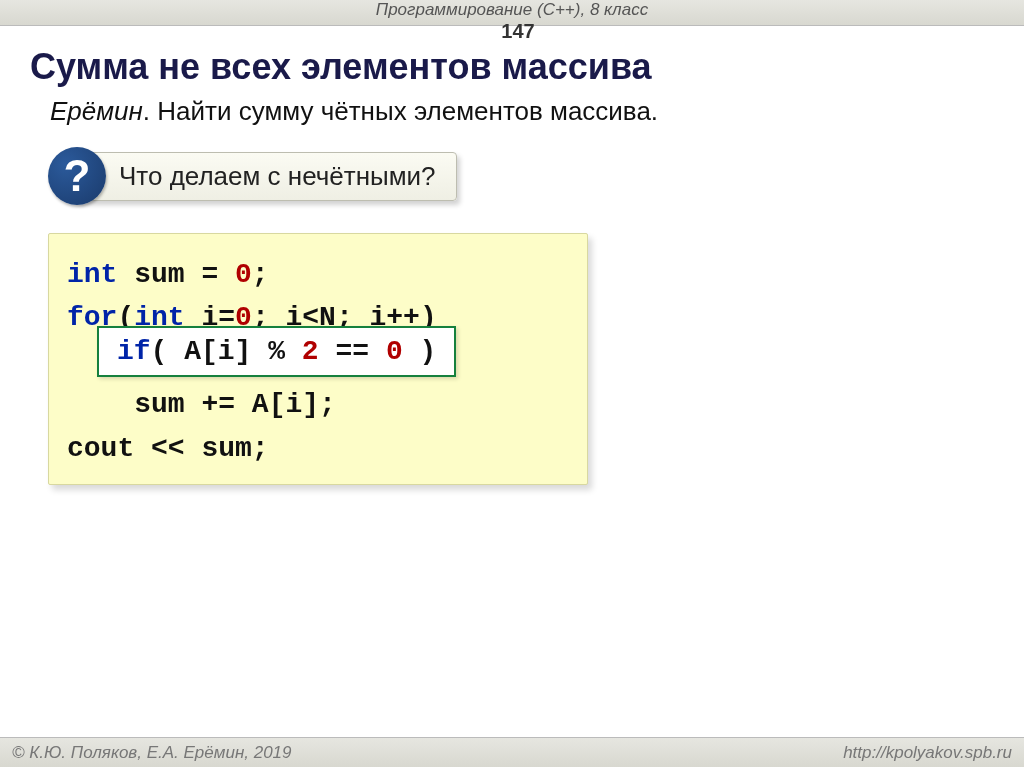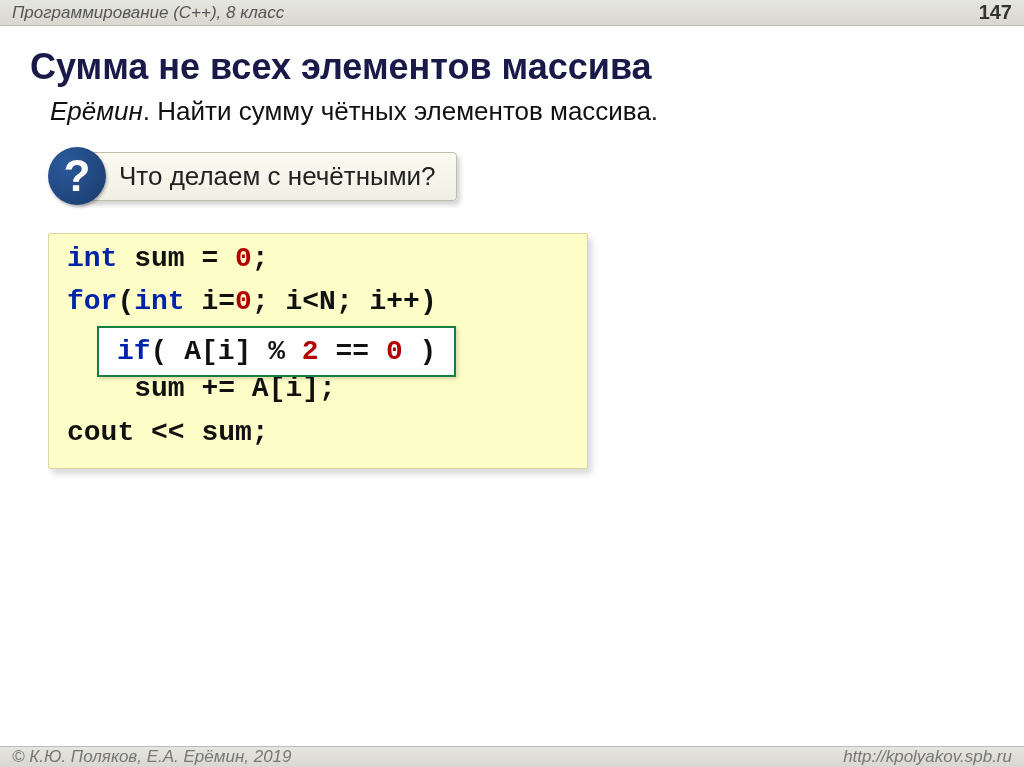--- a/index.html
+++ b/index.html
@@ -15,20 +15,21 @@
     background: linear-gradient(to bottom, #e6e6e0, #d8d8d0);
     height: 26px;
     display: flex;
     align-items: center;
     justify-content: space-between;
     padding: 0 12px;
     border-bottom: 1px solid #bbb;
     font-style: italic;
     color: #555;
     font-size: 17px;
+    flex-direction: column;
   }
   .header-bar .page-num {
     font-weight: bold;
     font-size: 20px;
     font-style: normal;
     color: #333;
     margin-left: 12px;
   }
   .content {
     padding: 10px 30px 0 30px;
@@ -79,21 +80,21 @@
     font-size: 26px;
     color: #222;
   }
   .code-block {
     position: relative;
     background: #fdfdc8;
     border: 1px solid #d8d8a0;
     border-radius: 2px;
     width: 540px;
     margin-left: 18px;
-    padding: 3px 18px 14px 18px;
+    padding: 19px 18px 14px 18px;
     box-shadow: 4px 5px 6px rgba(0,0,0,.15);
     font-family: "Courier New", monospace;
     font-size: 28px;
     line-height: 1.55;
     font-weight: bold;
   }
   .code-block .kw { color: #0024a8; }
   .code-block .num { color: #b00000; }
   .code-block .plain { color: #111; }
   .if-overlay {
@@ -109,21 +110,21 @@
     box-shadow: 2px 2px 4px rgba(0,0,0,.15);
     white-space: pre;
   }
   .if-overlay .kw { color: #0024a8; }
   .if-overlay .plain { color: #111; }
   .if-overlay .num { color: #b00000; }
   .footer-bar {
     position: absolute;
     bottom: 0;
     left: 0; right: 0;
-    height: 21px;
+    height: 30px;
     background: linear-gradient(to bottom, #e6e6e0, #d8d8d0);
     border-top: 1px solid #bbb;
     display: flex;
     justify-content: space-between;
     align-items: center;
     padding: 0 12px;
     font-style: italic;
     color: #777;
     font-size: 17px;
   }

